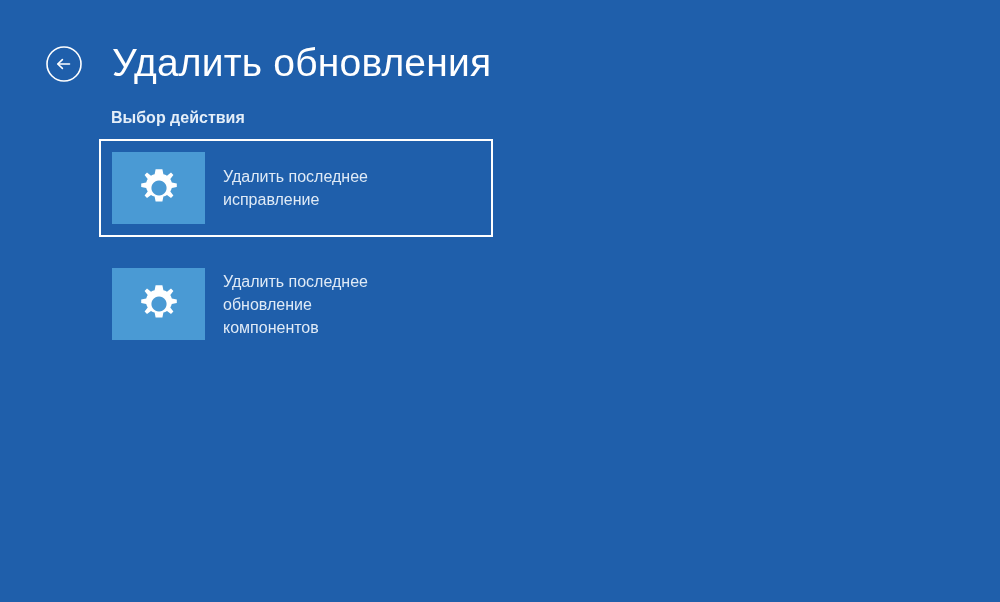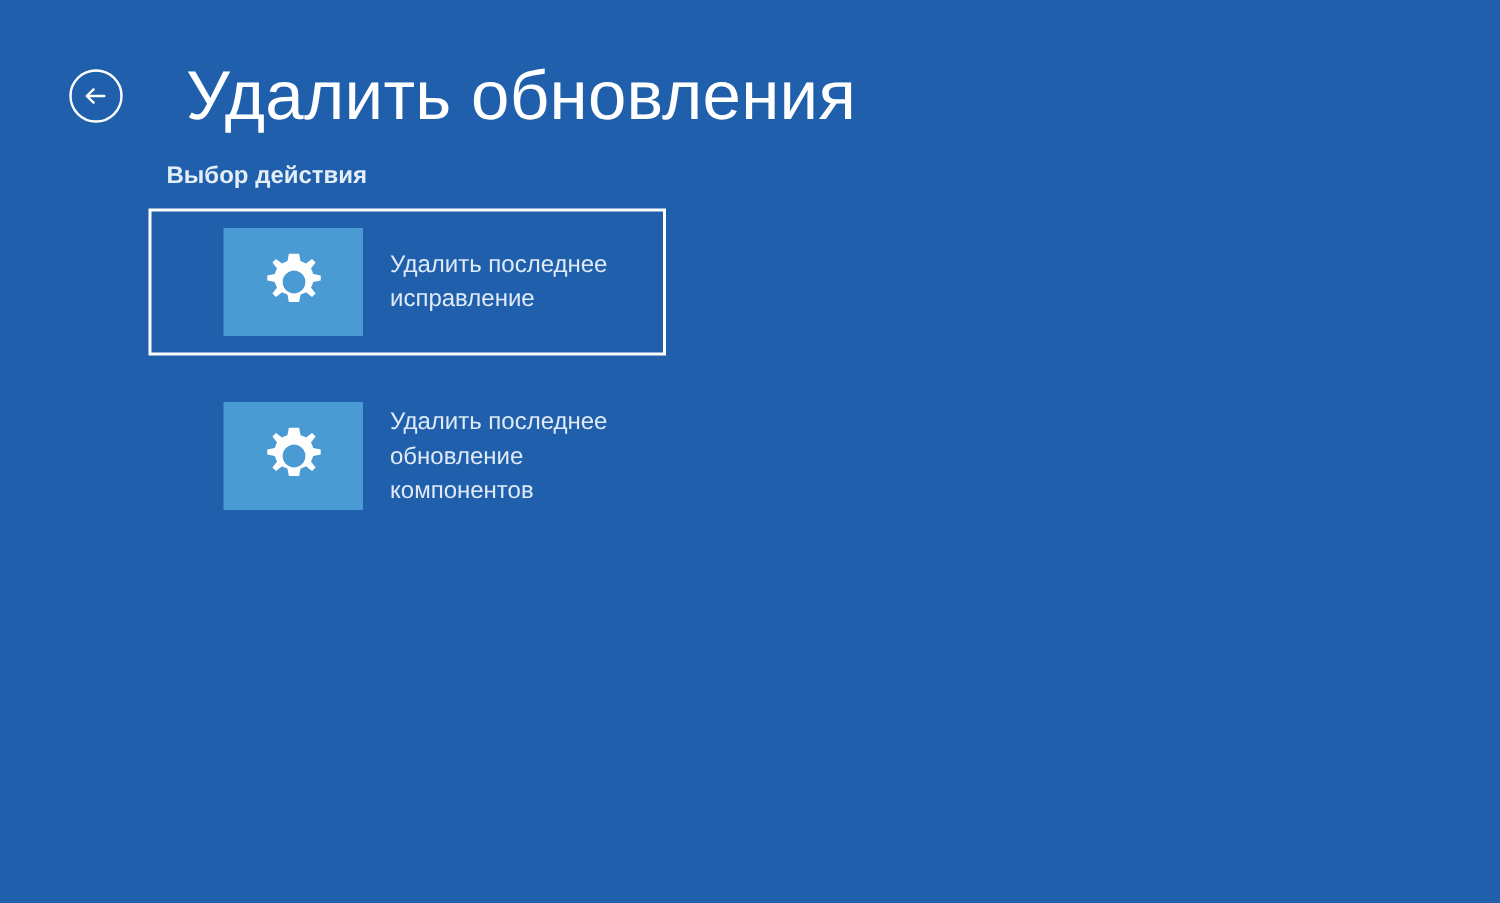--- a/index.html
+++ b/index.html
@@ -40,23 +40,23 @@
     width: 38px;
     height: 38px;
     cursor: pointer;
     display: block;
   }
 
   .back-button svg { display: block; }
 
   .page-title {
     position: absolute;
-    left: 124px;
+    left: 112px;
     top: 37px;
-    font-size: 46px;
+    font-size: 39px;
     font-weight: 300;
     color: #ffffff;
     letter-spacing: 0.2px;
     line-height: 52px;
     white-space: nowrap;
   }
 
   .page-subtitle {
     position: absolute;
     left: 111px;
@@ -71,30 +71,29 @@
   
   .options {
     position: absolute;
     left: 99px;
     top: 139px;
     width: 360px;
   }
 
   .option-card {
     position: relative;
-    width: 345px;
+    width: 394px;
     height: 98px;
     display: flex;
     align-items: center;
     border: 2px solid transparent;
     background: transparent;
     cursor: pointer;
     padding: 0;
     margin-bottom: 18px;
-    justify-content: center;
   }
 
   .option-card.focused {
     border-color: #ffffff;
   }
 
   .option-tile {
     flex: 0 0 auto;
     width: 93px;
     height: 72px;

